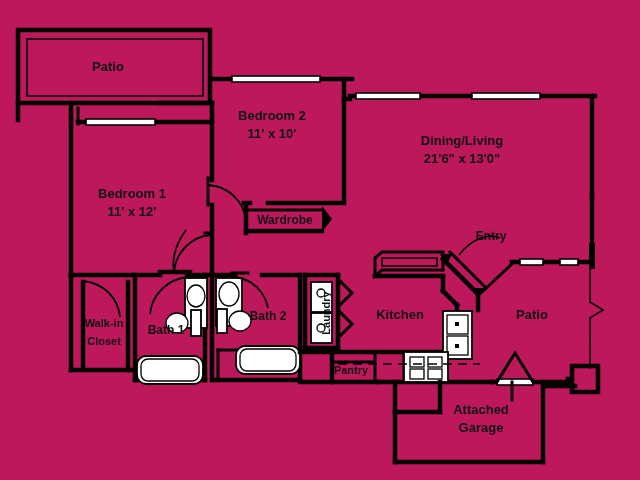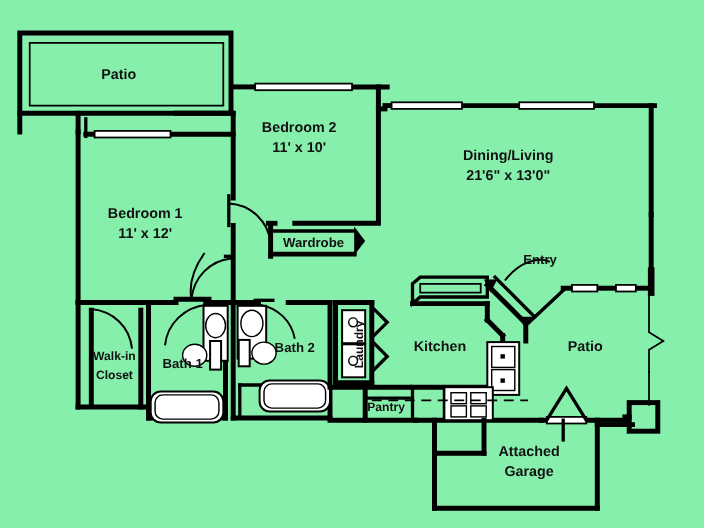--- a/index.html
+++ b/index.html
@@ -10,21 +10,21 @@
   body {
     width: 640px;
     height: 480px;
     font-family: "Liberation Sans", sans-serif;
     overflow: hidden;
   }
   #floorplan-root {
     position: relative;
     width: 640px;
     height: 480px;
-    background: #86efac;
+    background: #be185d;
   }
   svg#plan-svg {
     display: block;
     width: 640px;
     height: 480px;
   }
   .room-label {
     font-family: "Liberation Sans", sans-serif;
     font-weight: bold;
     fill: #111111;

